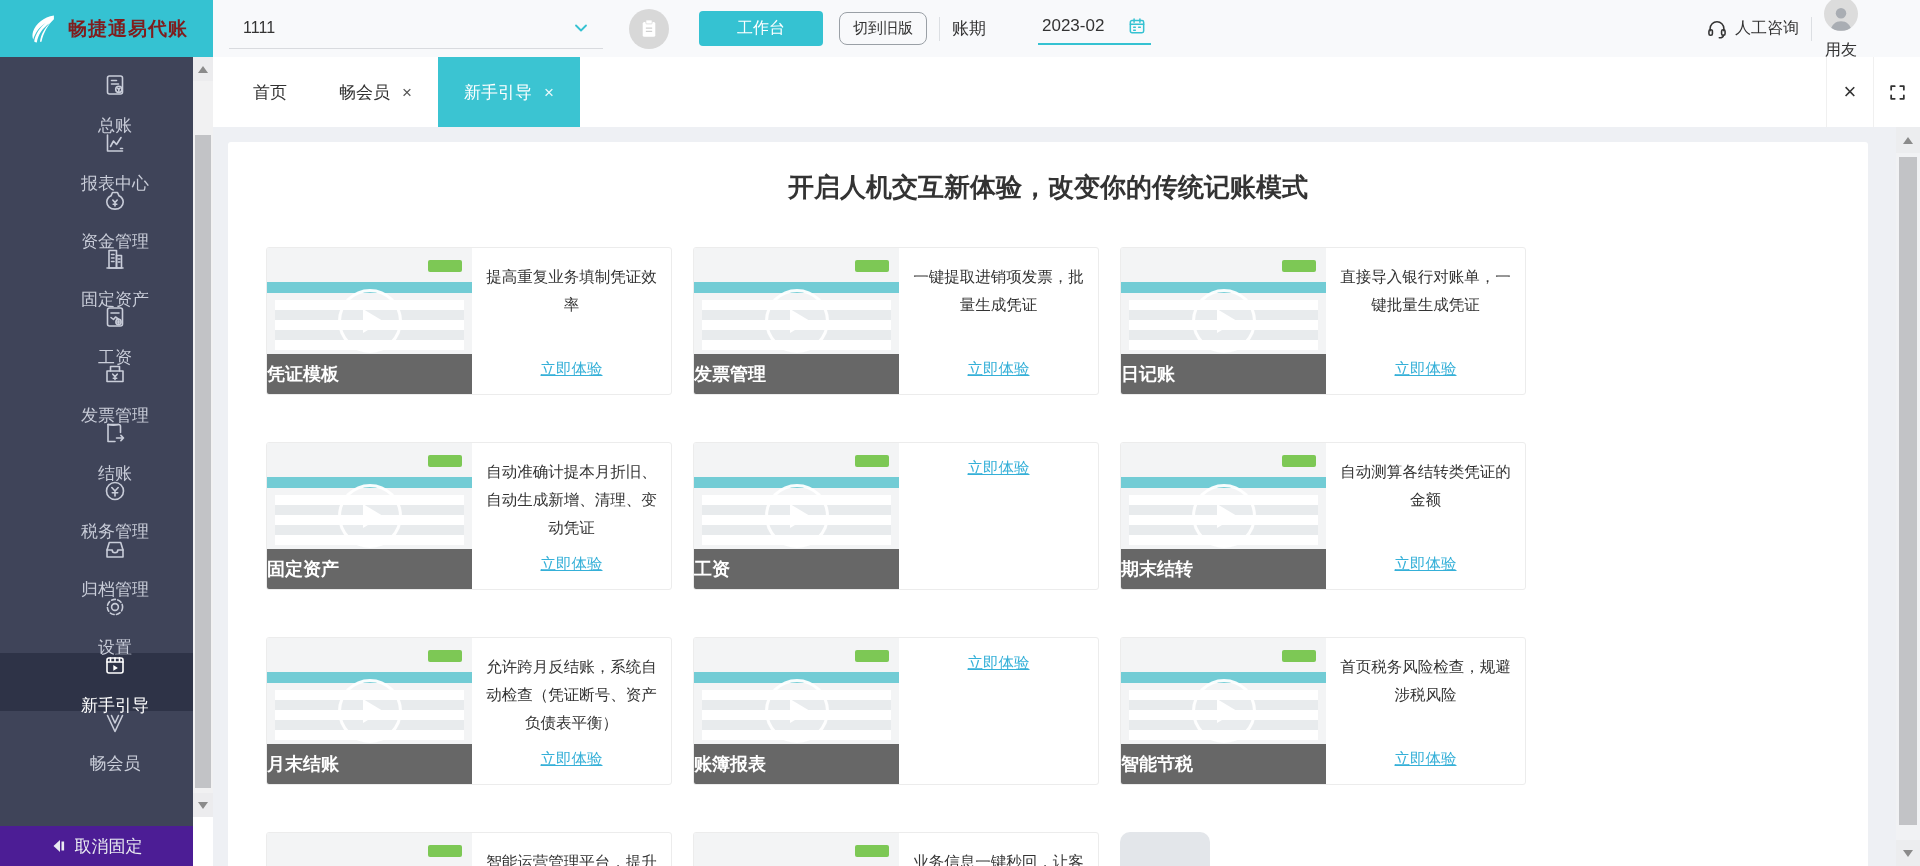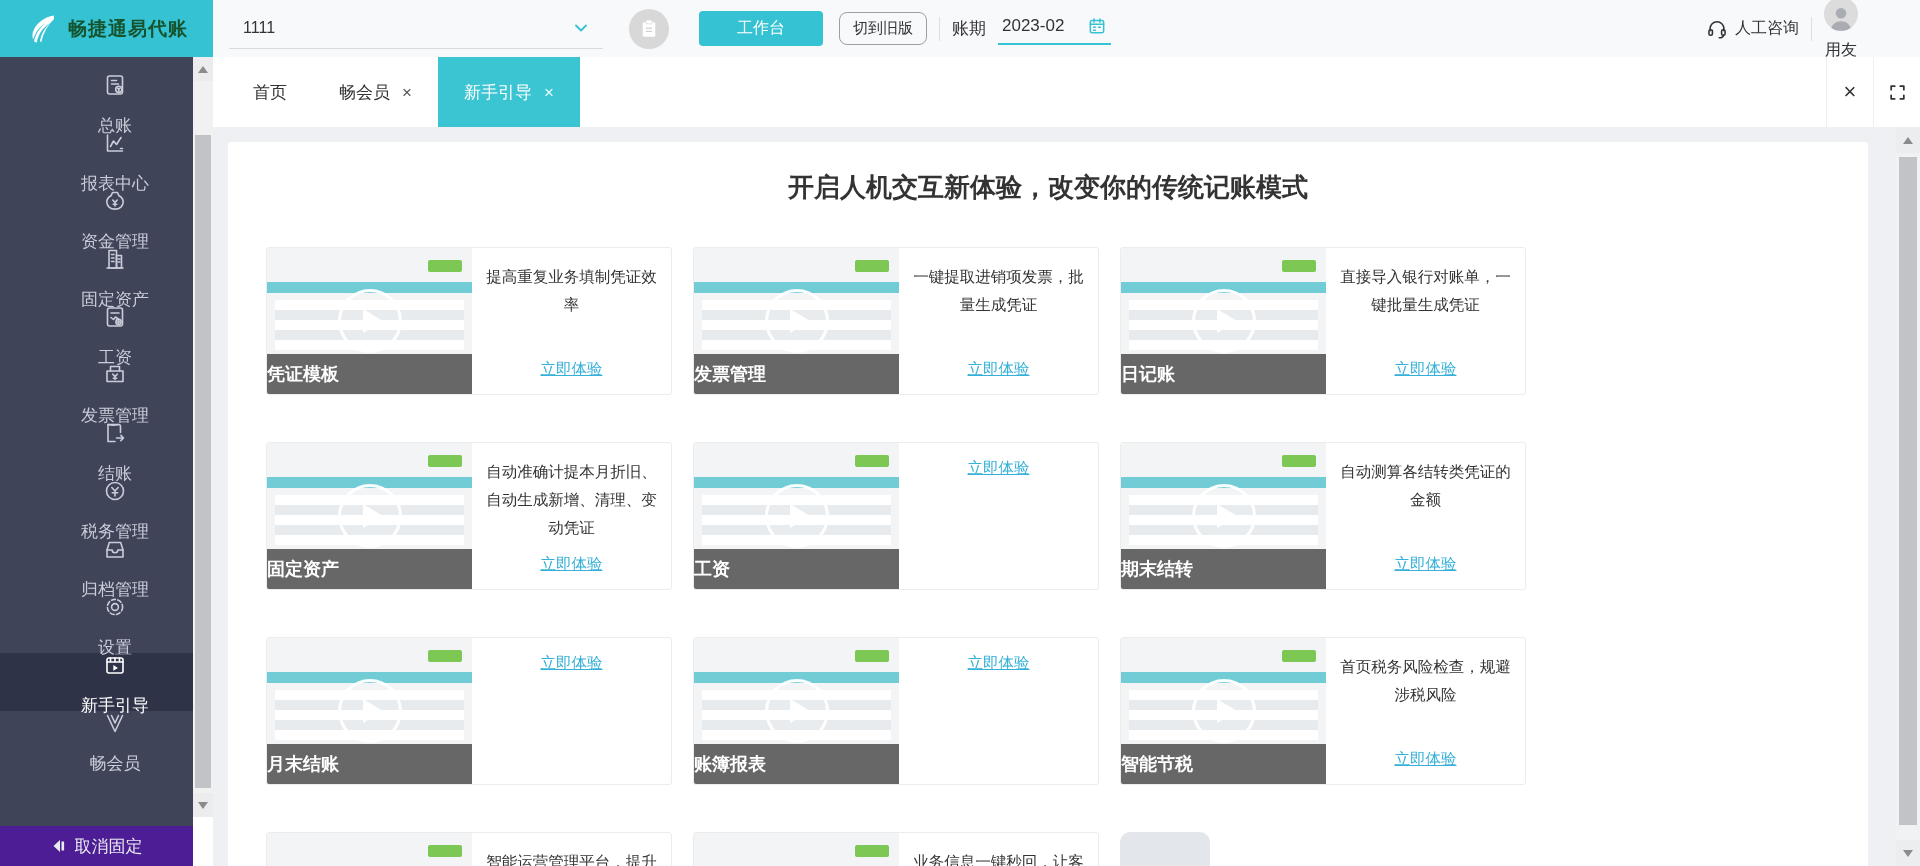--- a/index.html
+++ b/index.html
@@ -4,40 +4,40 @@
 <style>
   * { margin:0; padding:0; box-sizing:border-box; }
   html,body { width:1920px; height:866px; overflow:hidden; }
   body {
     font-family:"Liberation Sans","DejaVu Sans",sans-serif;
     background:#eef0f4; position:relative; color:#333;
   }
   
   .topbar { position:absolute; top:0; left:0; width:1920px; height:57px;
     background:#f8f9fb; display:flex; align-items:center; z-index:40; }
-  .logo { width:213px; height:57px; background:#35c2d2; color:#14532d;
+  .logo { width:213px; height:57px; background:#35c2d2; color:#7f1d1d;
     display:flex; align-items:center; justify-content:center; gap:9px; flex-shrink:0; }
   .logo-title { font-size:19px; font-weight:bold; letter-spacing:1px; }
   .account-select { margin-left:16px; width:374px; height:40px; display:flex;
     align-items:center; justify-content:space-between; padding:0 12px 0 14px;
     border-bottom:1px solid #d9dbdf; cursor:pointer; }
   .account-value { font-size:16px; color:#333; }
   .clipboard-btn { margin-left:26px; width:40px; height:40px; border-radius:50%;
     background:#d8d8d8; display:flex; align-items:center; justify-content:center; cursor:pointer; }
   .workbench-btn { margin-left:30px; width:124px; height:35px; background:#35c2d2;
     color:#fff; border:none; border-radius:4px; font-size:16px; cursor:pointer;
     font-family:inherit; }
   .switch-old-btn { margin-left:16px; height:33px; padding:0 13px; background:transparent;
     border:1px solid #9aa0a6; border-radius:8px; font-size:15px; color:#333;
     cursor:pointer; font-family:inherit; }
   .header-divider { width:1px; height:24px; background:#dcdfe3; margin:0 12px; }
   .period { display:flex; align-items:center; font-size:17px; }
   .period-label { color:#333; margin-right:12px; }
   .period-value-wrap { display:flex; align-items:center; gap:23px;
-    border-bottom:2px solid #35c2d2; padding:4px 4px 7px 4px; cursor:pointer; }
+    border-bottom:2px solid #35c2d2; padding:4px 4px 7px 4px; cursor:pointer;margin-left:40px; }
   .spacer { flex:1; }
   .consult { display:flex; align-items:center; gap:7px; font-size:16px;
     color:#333; cursor:pointer; }
   .user { display:flex; align-items:center; gap:9px; margin-right:62px;
     font-size:16px; cursor:pointer;flex-direction:column; }
   .avatar { width:34px; height:34px; border-radius:50%; background:#dcdcdc;
     overflow:hidden; display:flex; align-items:flex-end; justify-content:center; }
   
   .sidebar { position:absolute; top:57px; left:0; width:213px; height:809px;
     background:#3f4459; z-index:30; }
@@ -451,20 +451,21 @@
     </div>
   </div>
 
   <div class="card">
     <div class="thumb">
       <div class="green-chip"></div>
       <div class="play"></div>
       <div class="caption">月末结账</div>
     </div>
     <div class="desc-area">
+      <p class="desc">允许跨月反结账，系统自动检查（凭证断号、资产负债表平衡）</p>
       <a class="try-link">立即体验</a>
     </div>
   </div>
 
   <div class="card">
     <div class="thumb">
       <div class="green-chip"></div>
       <div class="play"></div>
       <div class="caption">账簿报表</div>
     </div>

